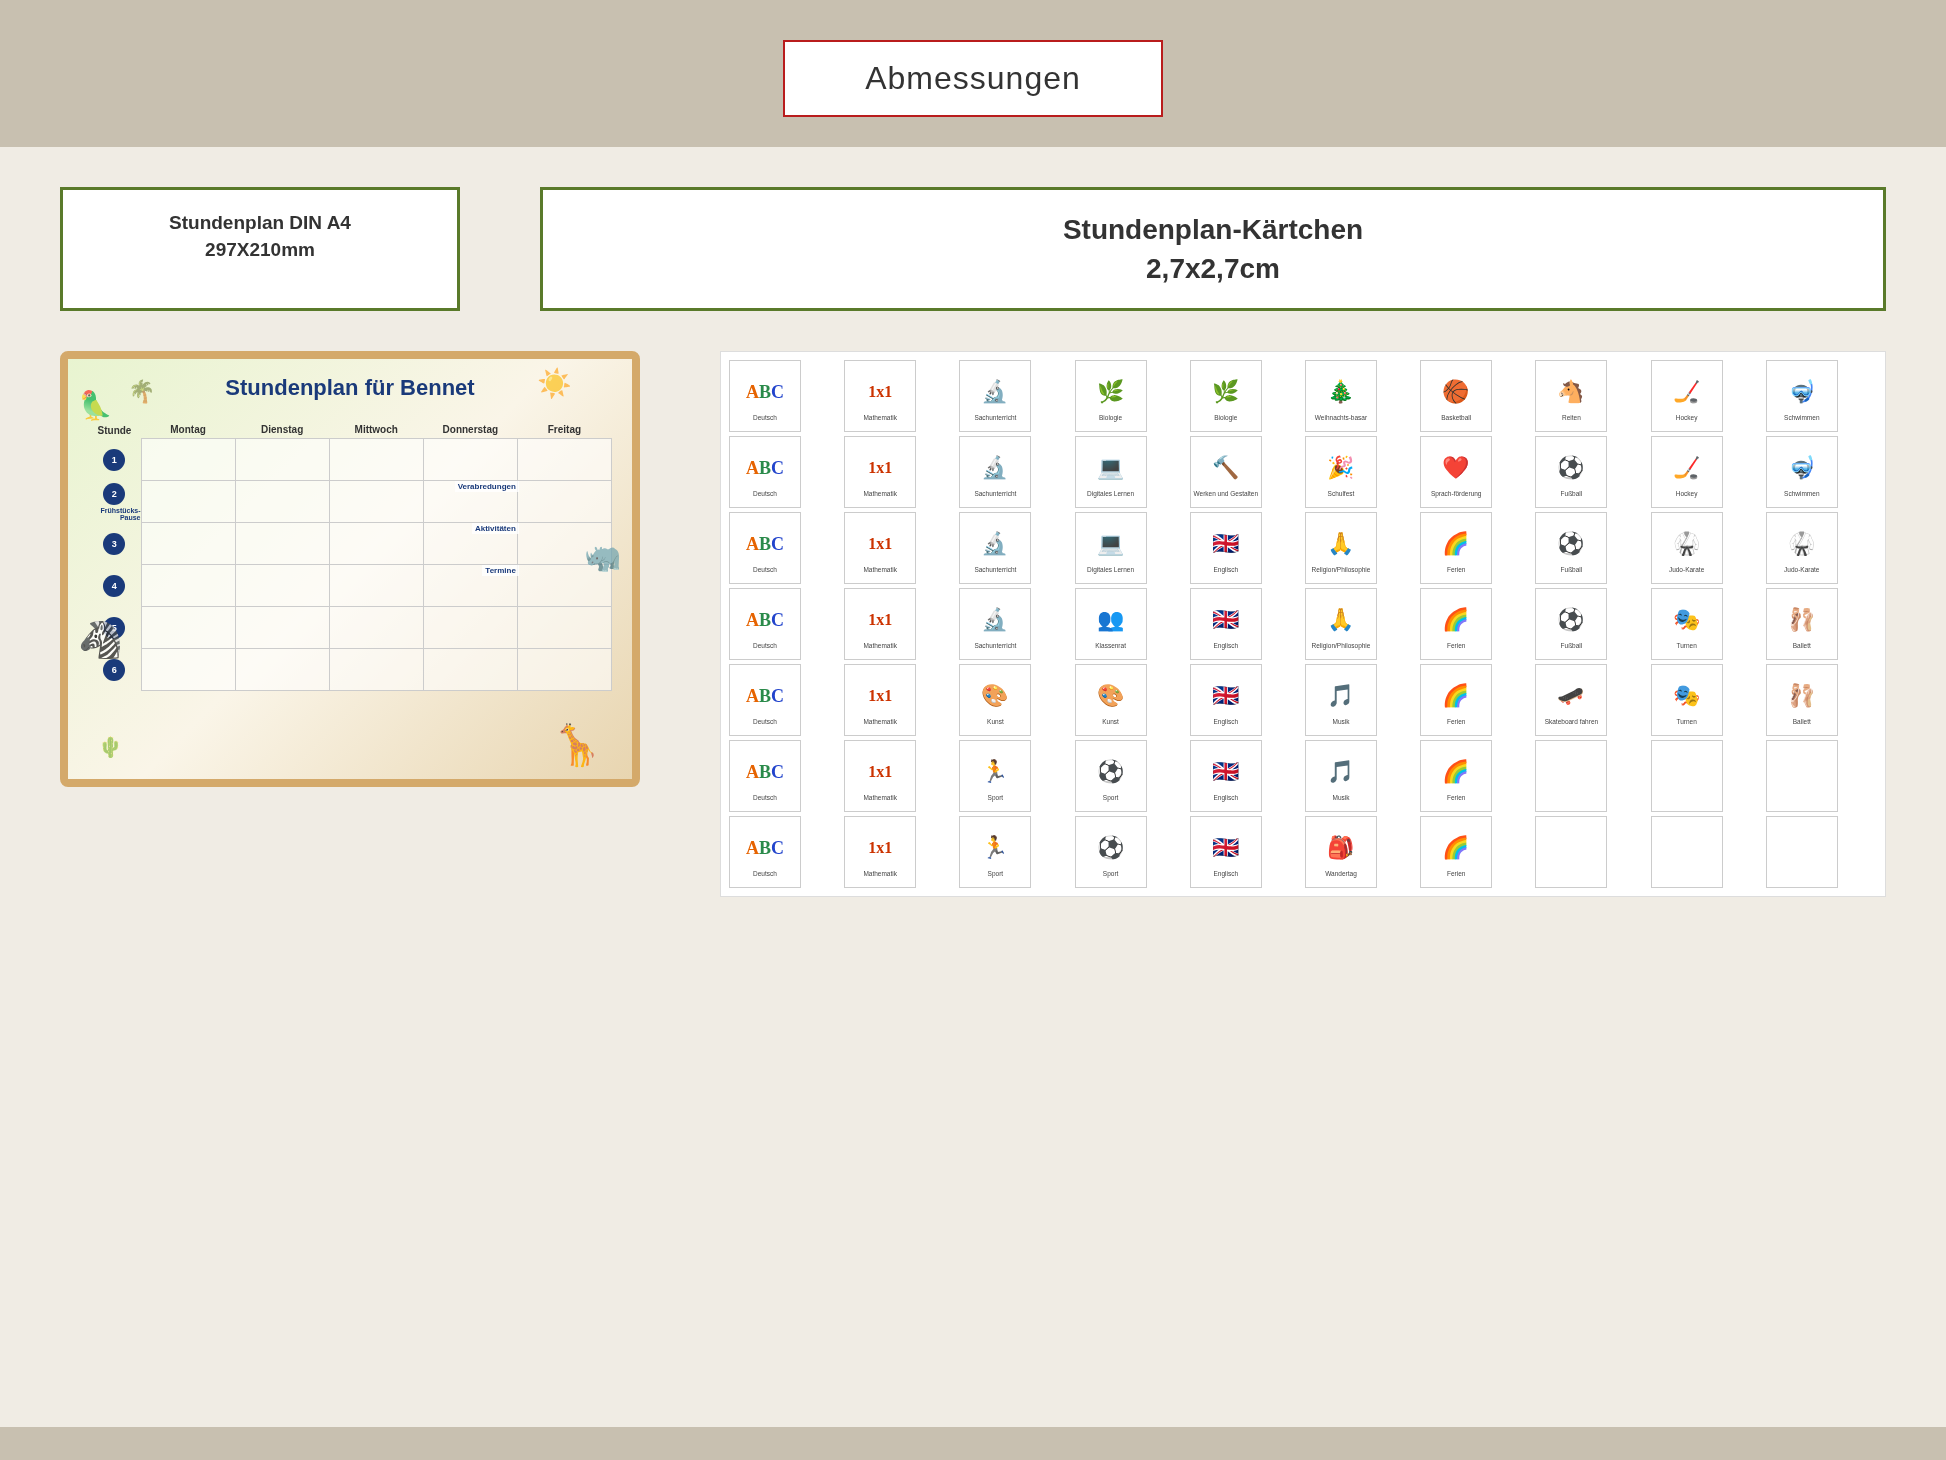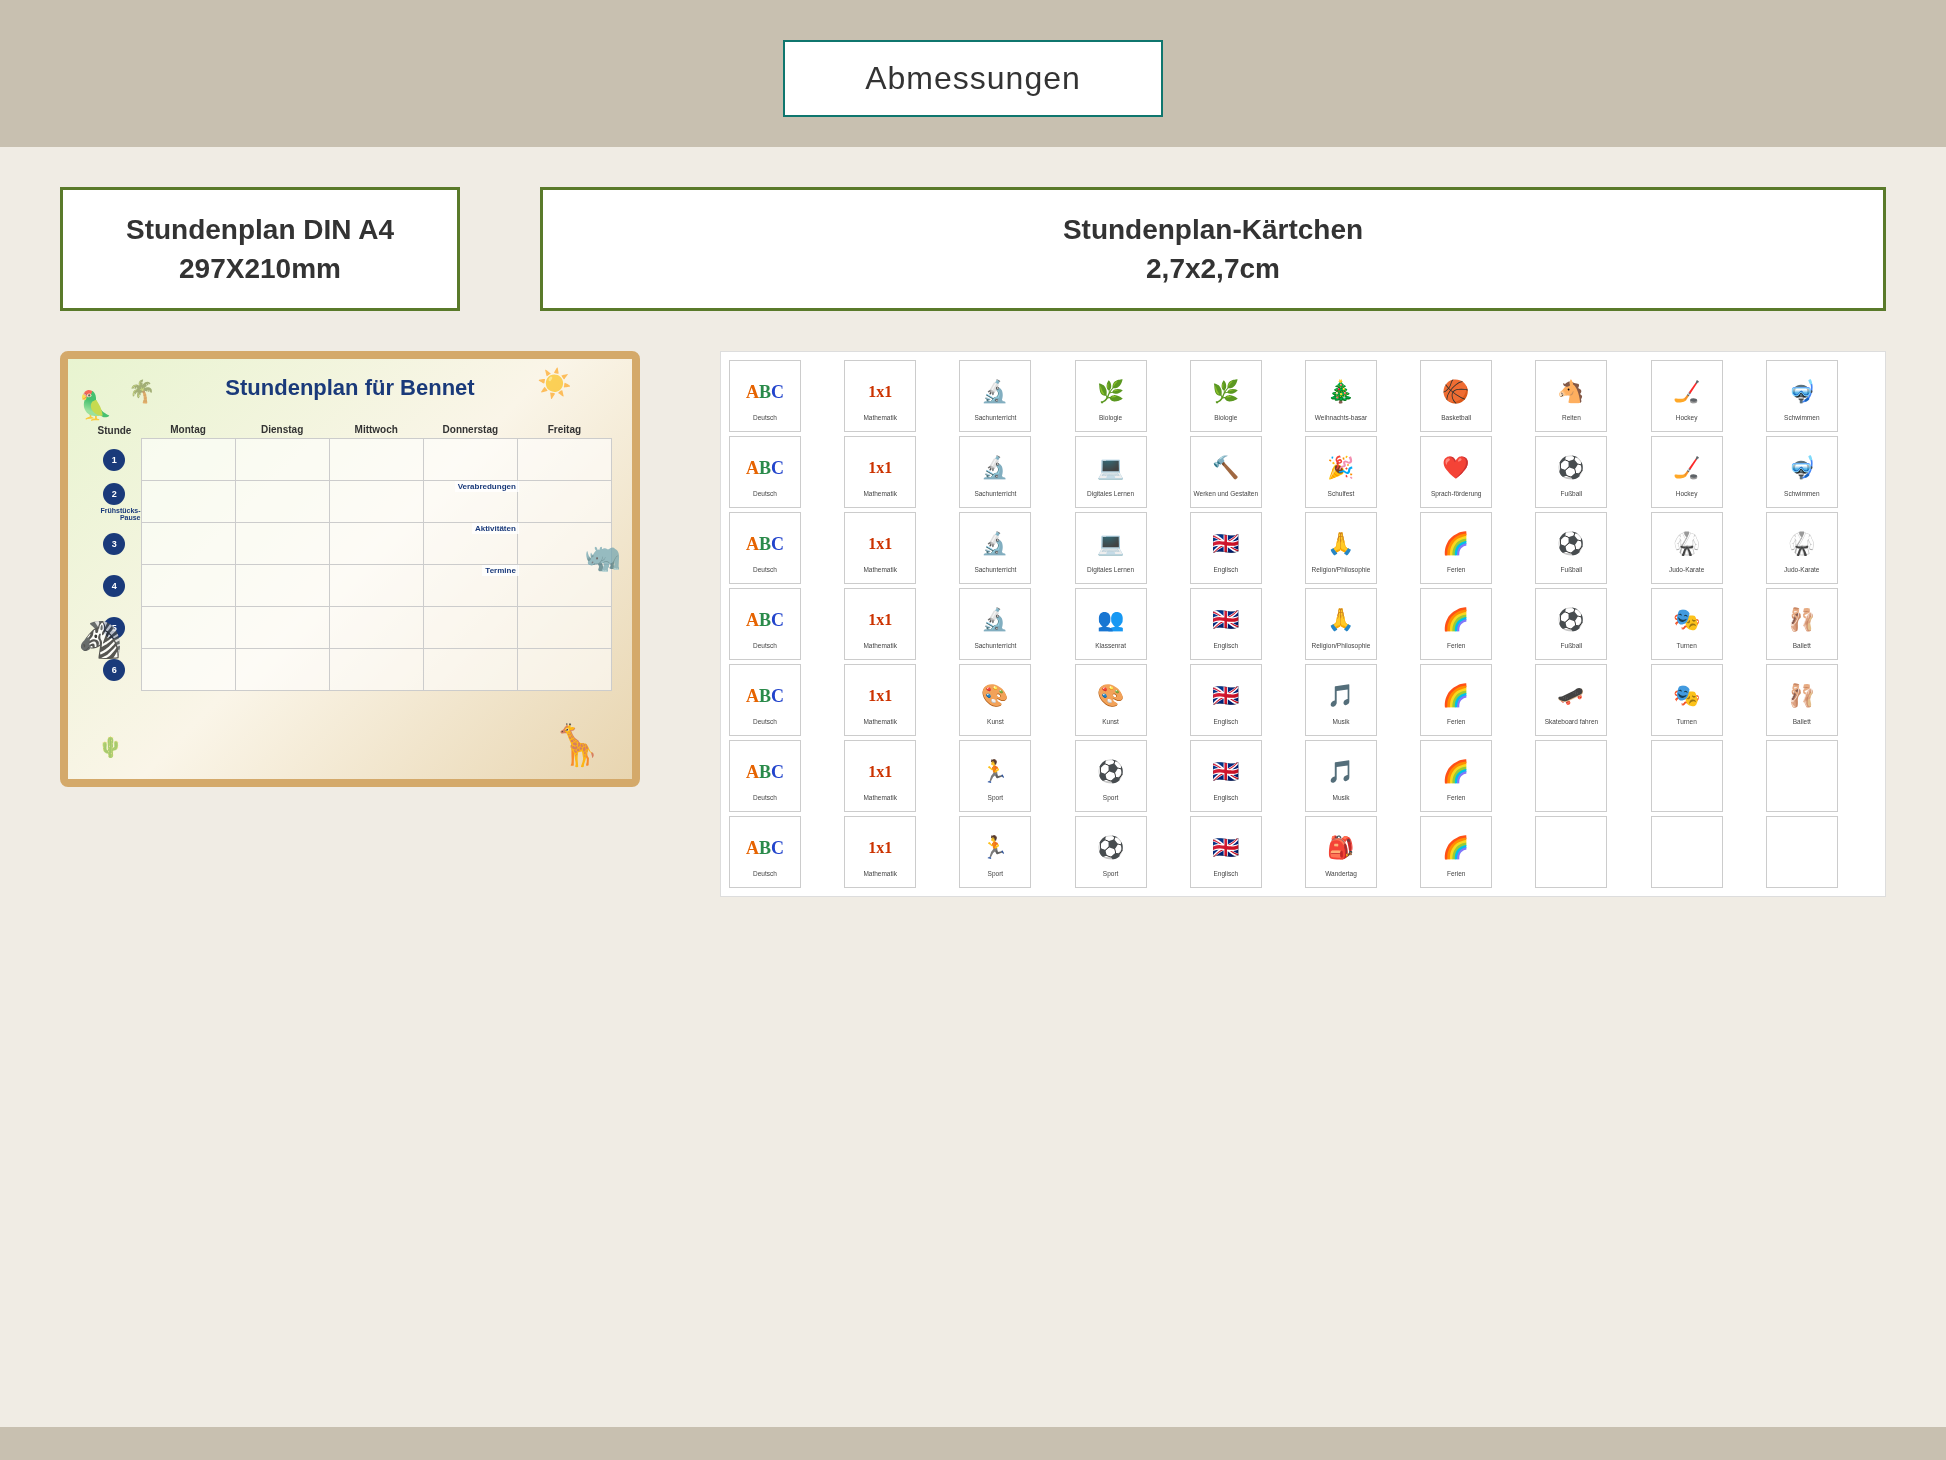--- a/index.html
+++ b/index.html
@@ -13,21 +13,21 @@
 
     
     .top-banner {
       background-color: #c8c0b0;
       display: flex;
       justify-content: center;
       align-items: center;
       padding: 40px 0 30px 0;
     }
     .abmessungen-box {
-      border: 2px solid #0f766e;
+      border: 2px solid #b91c1c;
       background: white;
       padding: 18px 80px;
       font-size: 32px;
       color: #333;
       letter-spacing: 1px;
     }
 
     
     .main-content {
       background: #f0ece4;
@@ -39,21 +39,21 @@
     .header-row {
       display: flex;
       gap: 80px;
       margin-bottom: 40px;
     }
     .info-box {
       border: 3px solid #5a7a2a;
       background: white;
       padding: 20px 40px;
       text-align: center;
-      font-size: 28px;
+      font-size: 19px;
       font-weight: bold;
       color: #333;
       line-height: 1.4;
       min-width: 400px;
     }
     .info-box-right {
       border: 3px solid #5a7a2a;
       background: white;
       padding: 20px 60px;
       text-align: center;

